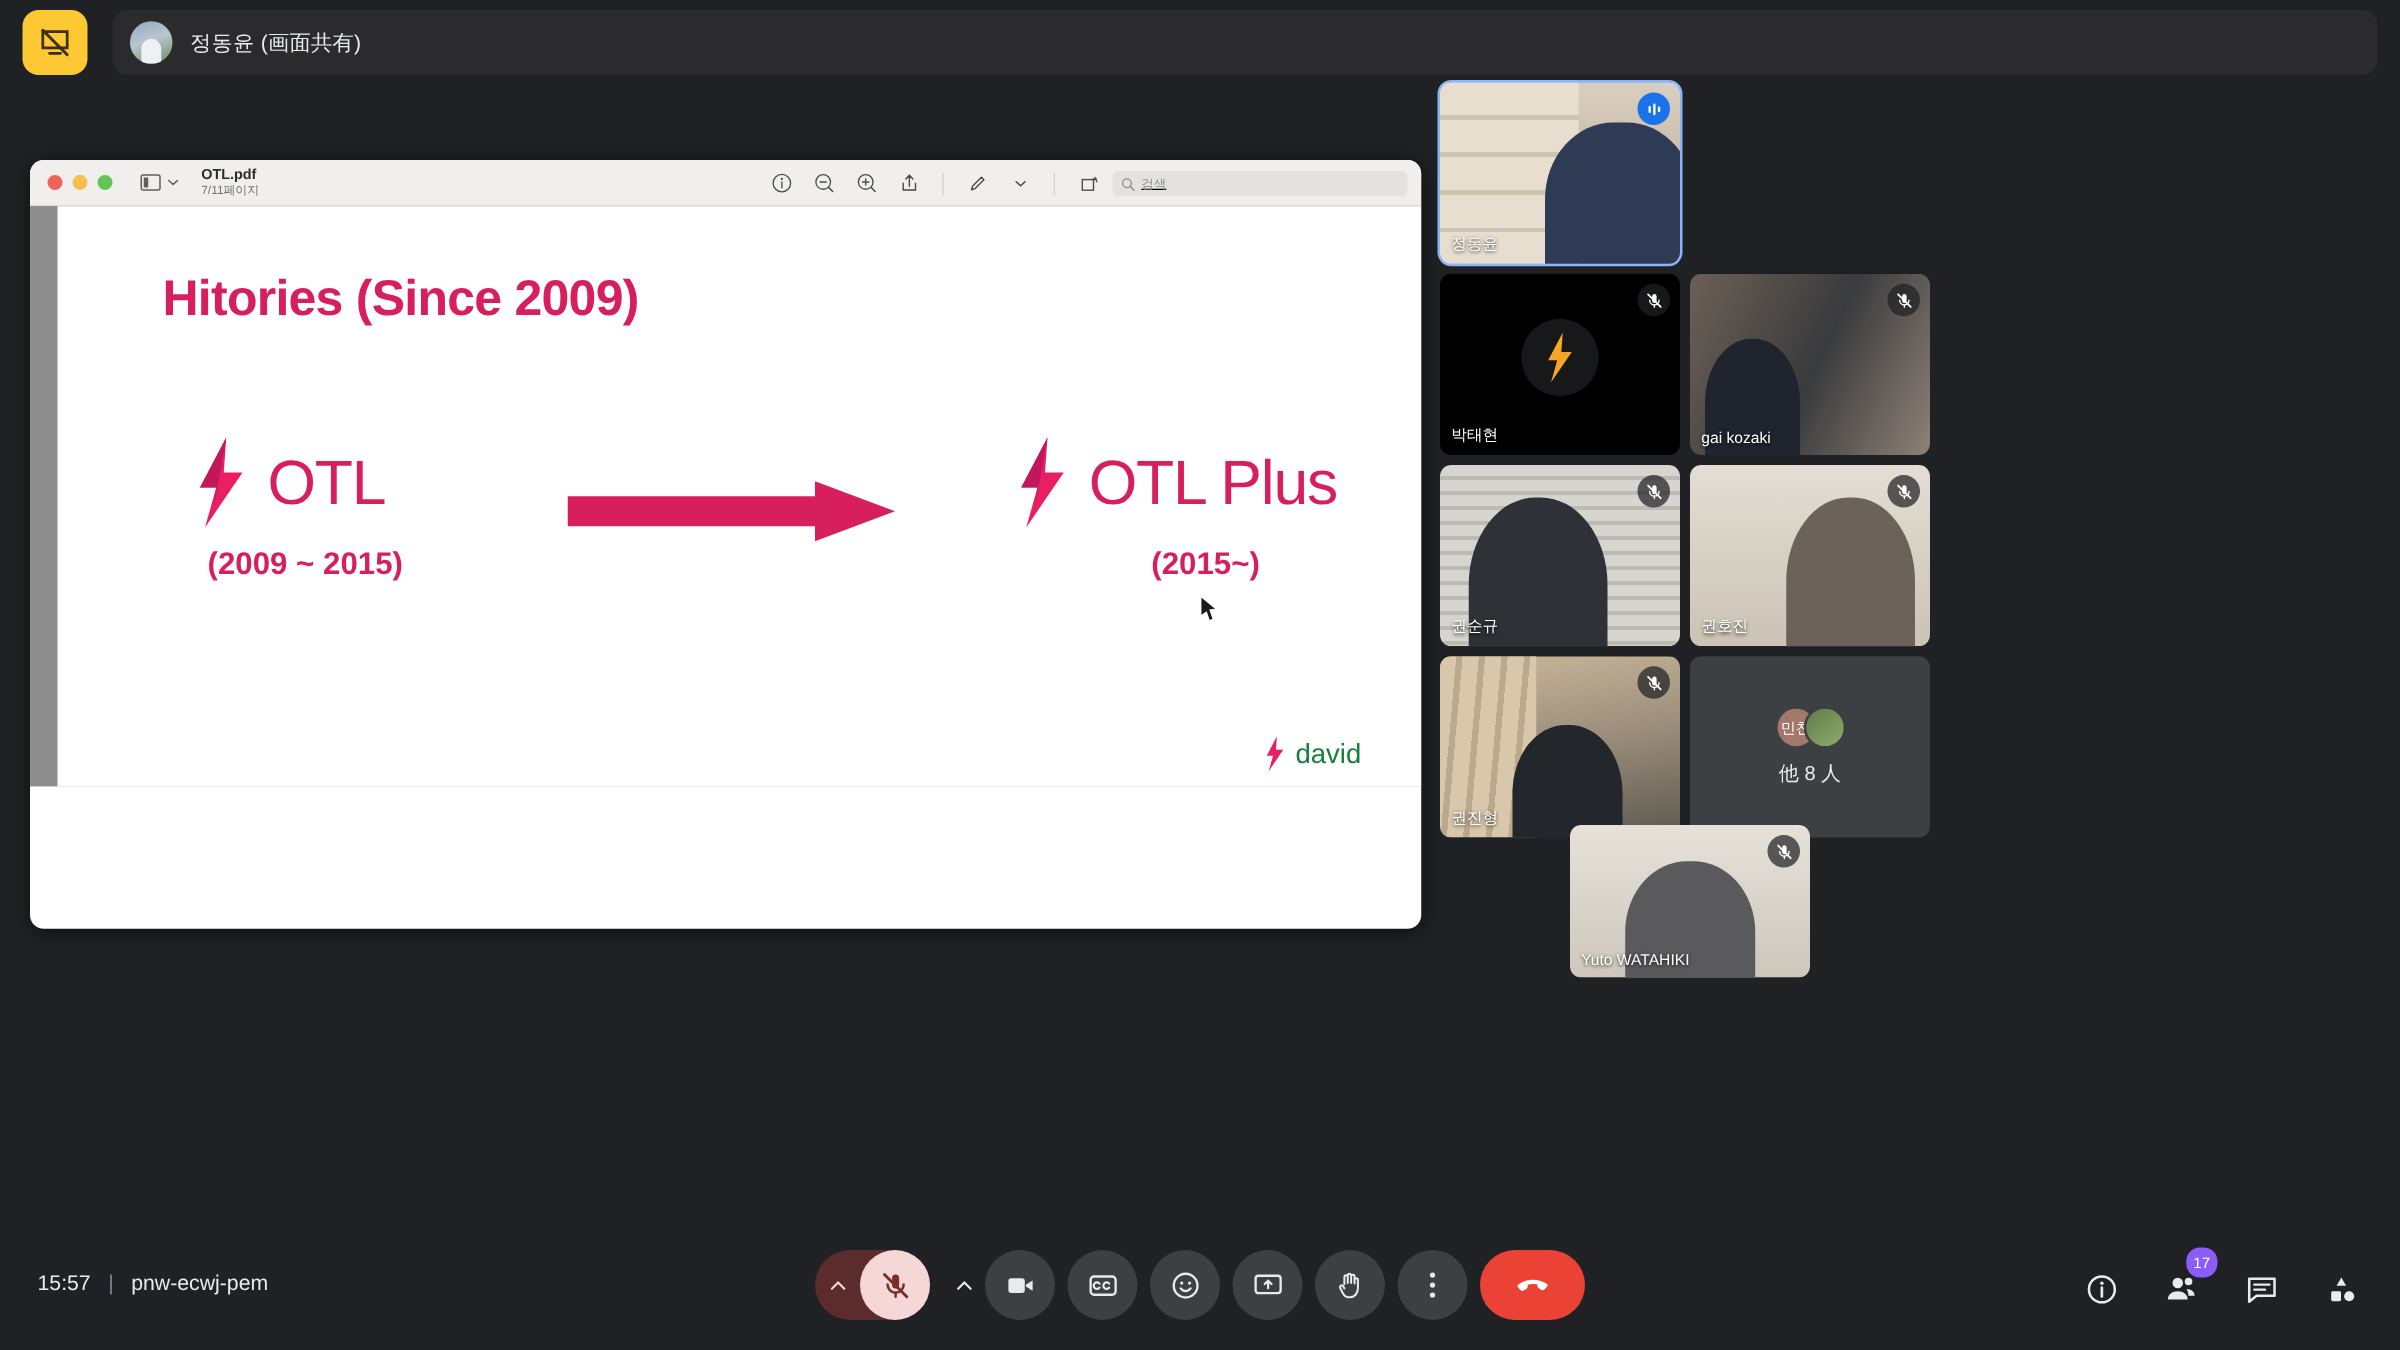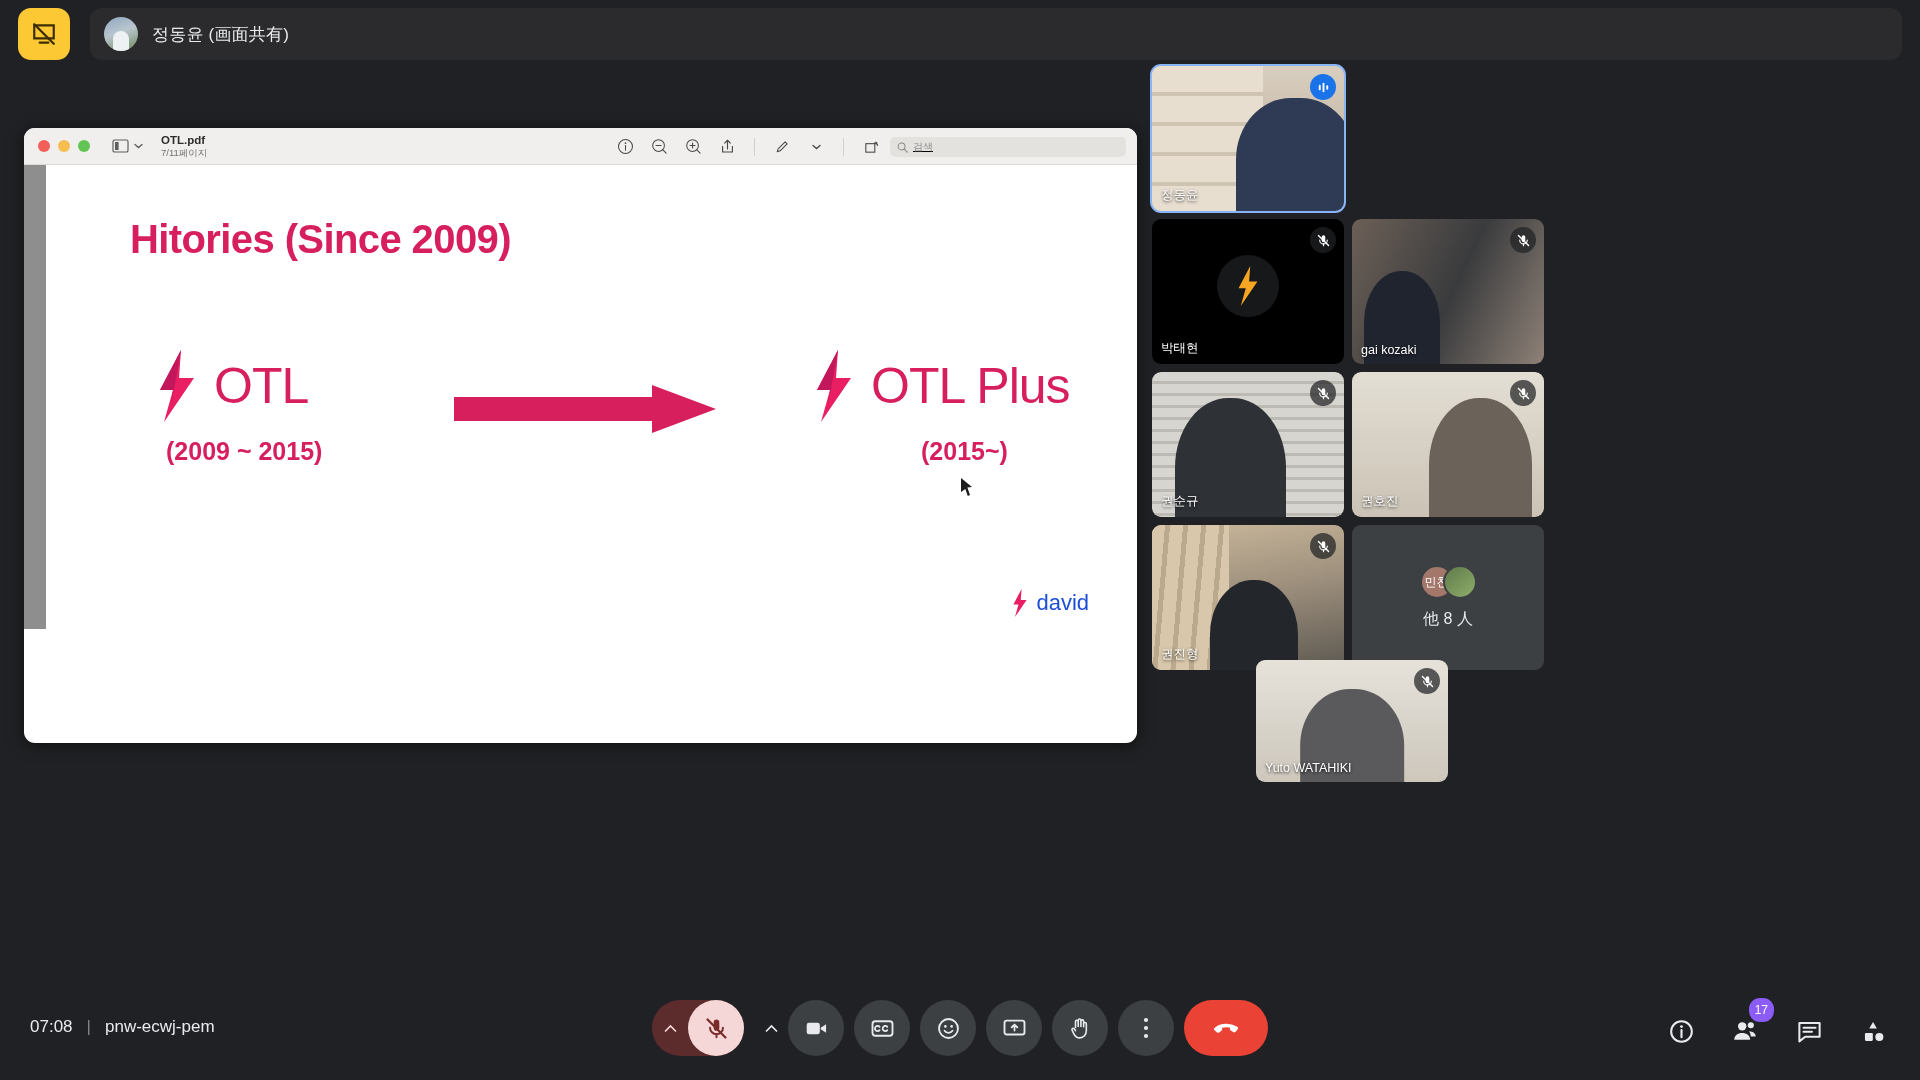--- a/index.html
+++ b/index.html
@@ -86,21 +86,21 @@
 
   .bullets { position: absolute; left: 422px; top: 285px; }
   .bullet {
     font-size: 28px; font-weight: bold; color: #d61f5c;
     margin-bottom: 36px; line-height: 1.18; white-space: pre-line;
   }
   .david-mark {
     position: absolute; right: 48px; bottom: 12px; display: flex; align-items: center; gap: 7px;
   }
   .david-mark .bolt-sm { width: 18px; height: 28px; }
-  .david-txt { font-size: 22px; color: #1d4ed8; font-weight: 500; }
+  .david-txt { font-size: 22px; color: #15803d; font-weight: 500; }
 
   .cursor { position: absolute; left: 915px; top: 313px; width: 12px; height: 18px; }
 
   
   .tiles { position: absolute; left: 1152px; top: 66px; width: 748px; }
   .tile-row { display: flex; gap: 8px; margin-bottom: 8px; }
   .tile {
     width: 192px; height: 145px; background: #000000; border-radius: 9px;
     position: relative; overflow: hidden;
   }
@@ -463,21 +463,21 @@
           <path d="M4 7.6a4 4 0 008 0" fill="none" stroke="#fff" stroke-width="1.2" stroke-linecap="round"></path>
           <path d="M8 11.6v2" stroke="#fff" stroke-width="1.2" stroke-linecap="round"></path>
           <path d="M2.6 2.6l10.8 10.8" stroke="#fff" stroke-width="1.5" stroke-linecap="round"></path>
         </svg>
     </div>
     <span class="tile-name">Yuto WATAHIKI</span>
   </div>
 
   <div class="bottombar">
     <div class="meta">
-      <span class="meta-time">07:08</span>
+      <span class="meta-time">15:57</span>
       <span class="meta-sep">|</span>
       <span class="meta-code">pnw-ecwj-pem</span>
     </div>
 
     <div class="center-controls">
       <div class="mic-group">
         <div class="chev">
           <svg width="13" height="9" viewBox="0 0 13 9">
               <path d="M1.5 7L6.5 2l5 5" fill="none" stroke="#f6d7d7" stroke-width="1.7" stroke-linecap="round"></path>
             </svg>

